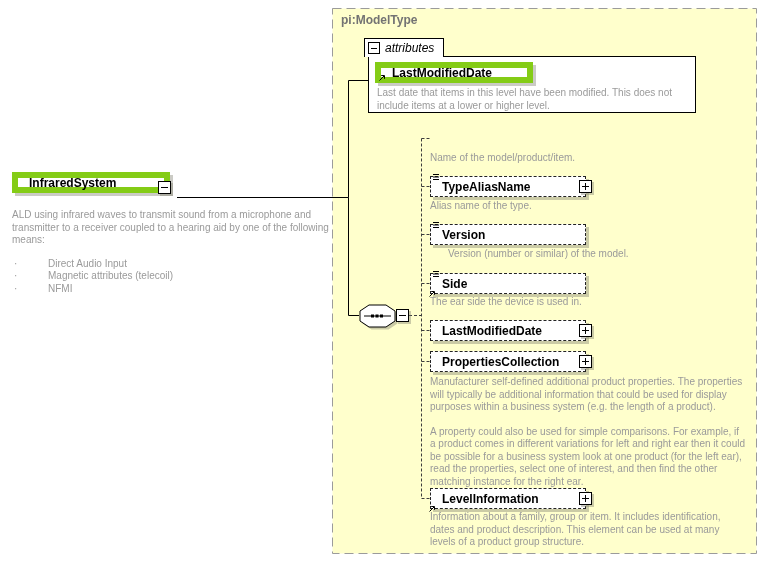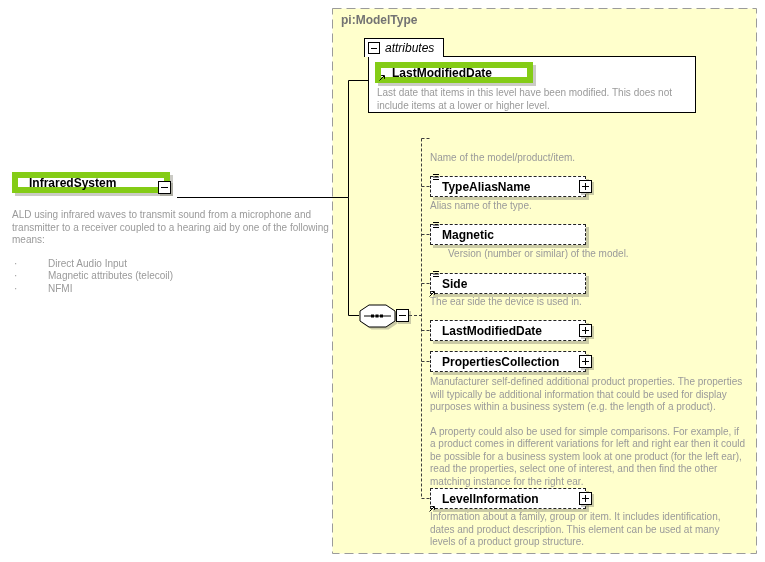--- a/index.html
+++ b/index.html
@@ -131,21 +131,21 @@
         <i class="h"></i>
         <i class="v"></i>
       </span>
   </div>
   <div class="desc" style="left:430px;top:200px;width:315px">Alias name of the type.</div>
 
   <div class="el dashed" style="left:430px;top:224px;width:156px">
     <span class="glyph-tl"><svg width="9" height="8">
           <path d="M1 1.5h6M1 4h6M1 6.5h6" stroke="#000"></path>
         </svg></span>
-    <span class="el-name">Magnetic</span>
+    <span class="el-name">Version</span>
   </div>
   <div class="desc" style="left:448px;top:248px;width:315px">Version (number or similar) of the model.</div>
 
   <div class="el dashed" style="left:430px;top:273px;width:156px">
     <span class="glyph-tl"><svg width="9" height="8">
           <path d="M1 1.5h6M1 4h6M1 6.5h6" stroke="#000"></path>
         </svg></span>
     <span class="glyph-bl"><svg width="9" height="9">
           <path d="M1.5 7.5L6 3M3.2 2.5h3.3v3.3" fill="none" stroke="#000"></path>
         </svg></span>

